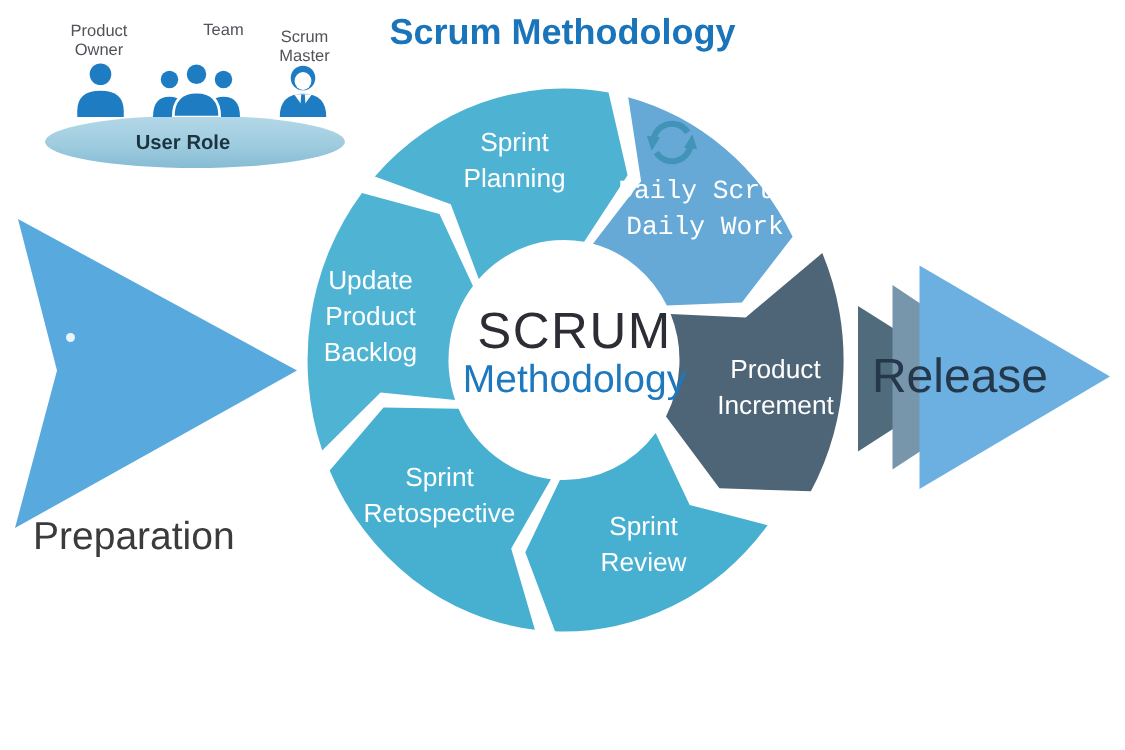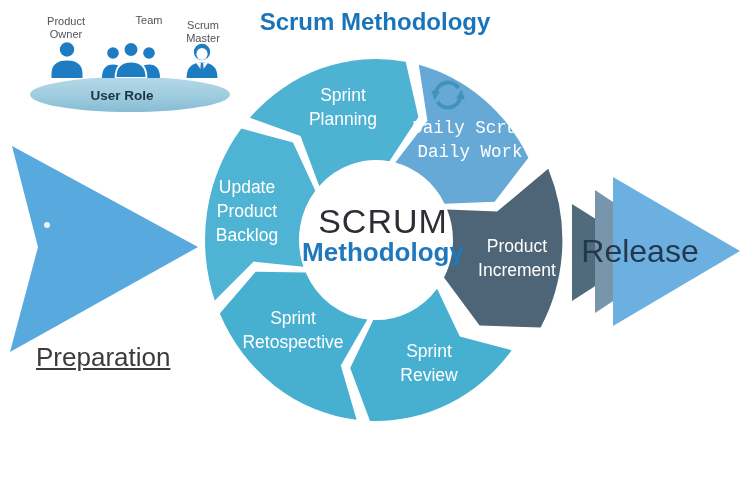--- a/index.html
+++ b/index.html
@@ -11,27 +11,27 @@
   
   .role-label{transform:translate(-50%,-50%);font-size:11px;line-height:1.2;text-align:center;
               color:#52525a;white-space:pre-line;}
   #roles-ellipse{left:30px;top:77px;width:200px;height:35px;border-radius:50%;
                  background:linear-gradient(180deg,#b4d8e8 0%,#9fccdf 55%,#86bcd4 100%);}
   #user-role-label{left:122px;top:95px;transform:translate(-50%,-50%);font-size:13.5px;font-weight:700;color:#1c3440;}
   
   .bullet{position:relative;padding-left:13px;color:#fff;font-size:15px;line-height:1.25;margin-bottom:5px;}
   .dot{position:absolute;left:0;top:5px;width:6px;height:6px;border-radius:50%;background:#e9f4fb;}
   #bullet-list{left:44px;top:217px;width:108px;}
-  #preparation-label{left:36px;top:342px;font-size:26px;color:#3b3b3c;text-decoration:underline;}
+  #preparation-label{left:22px;top:342px;font-size:26px;color:#3b3b3c;}
   
   .seg-label{position:absolute;transform:translate(-50%,-50%);color:#ffffff;font-size:17.5px;
              line-height:1.38;text-align:center;white-space:pre-line;}
   #center-label{left:383px;top:236px;transform:translate(-50%,-50%);text-align:center;}
   #center-line1{font-size:34px;letter-spacing:1px;color:#2d2e35;font-weight:500;line-height:1.0;}
-  #center-line2{font-size:26px;color:#1d78bd;font-weight:700;line-height:1.15;}
+  #center-line2{font-size:26px;color:#1d78bd;font-weight:400;line-height:1.15;}
   
   #release-label{left:640px;top:251px;transform:translate(-50%,-50%);font-size:32px;font-weight:500;color:#24374b;}
   svg{display:block;}
 </style>
 </head>
 <body>
 
 <div id="stage">
 
   <div class="abs" id="main-title">Scrum Methodology</div>

